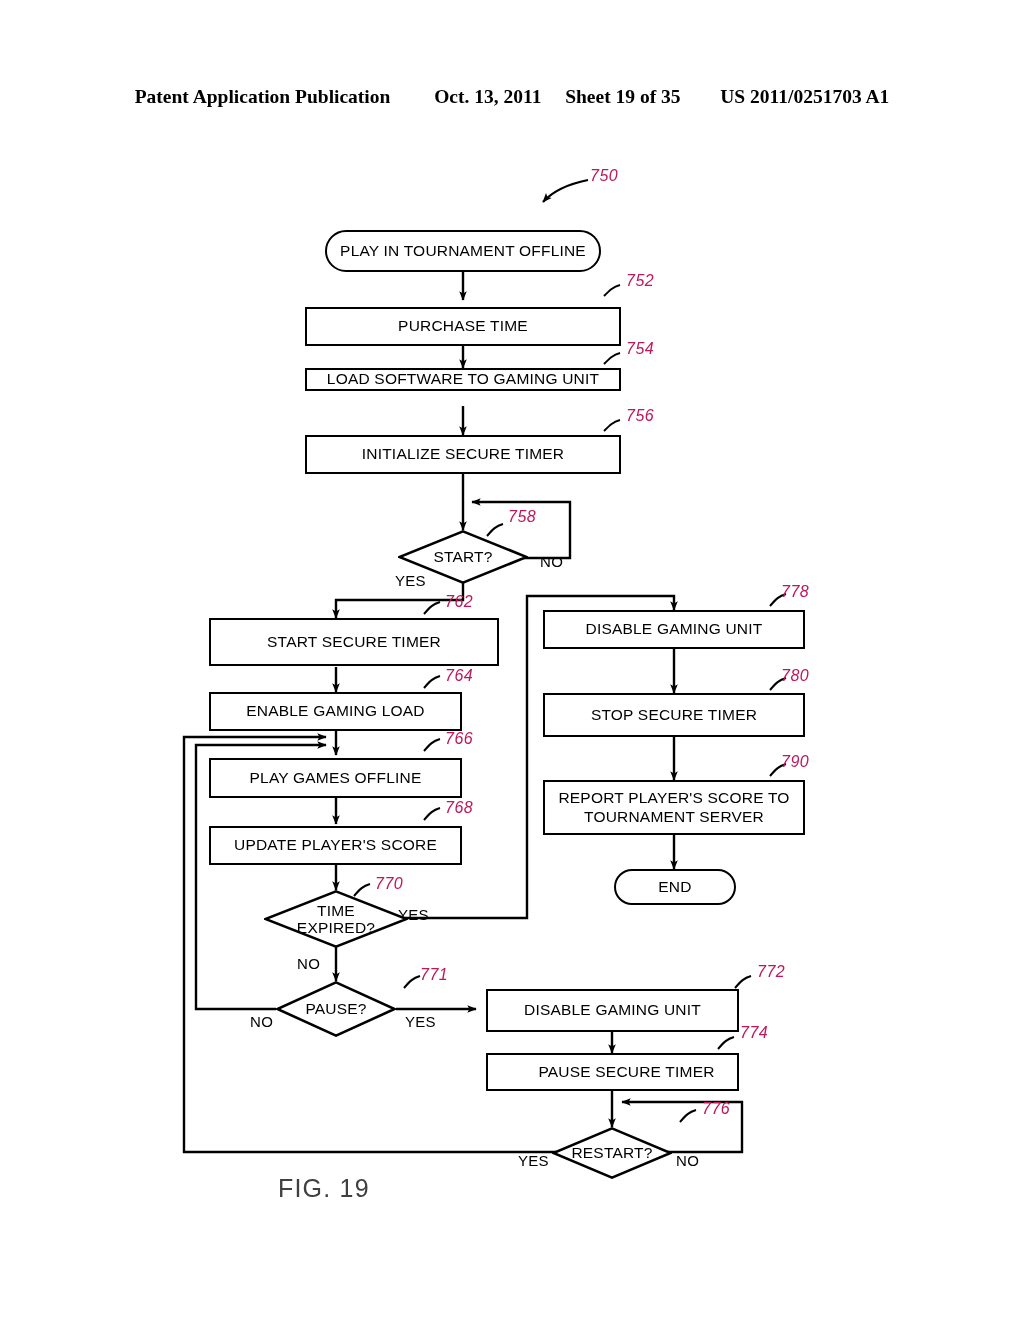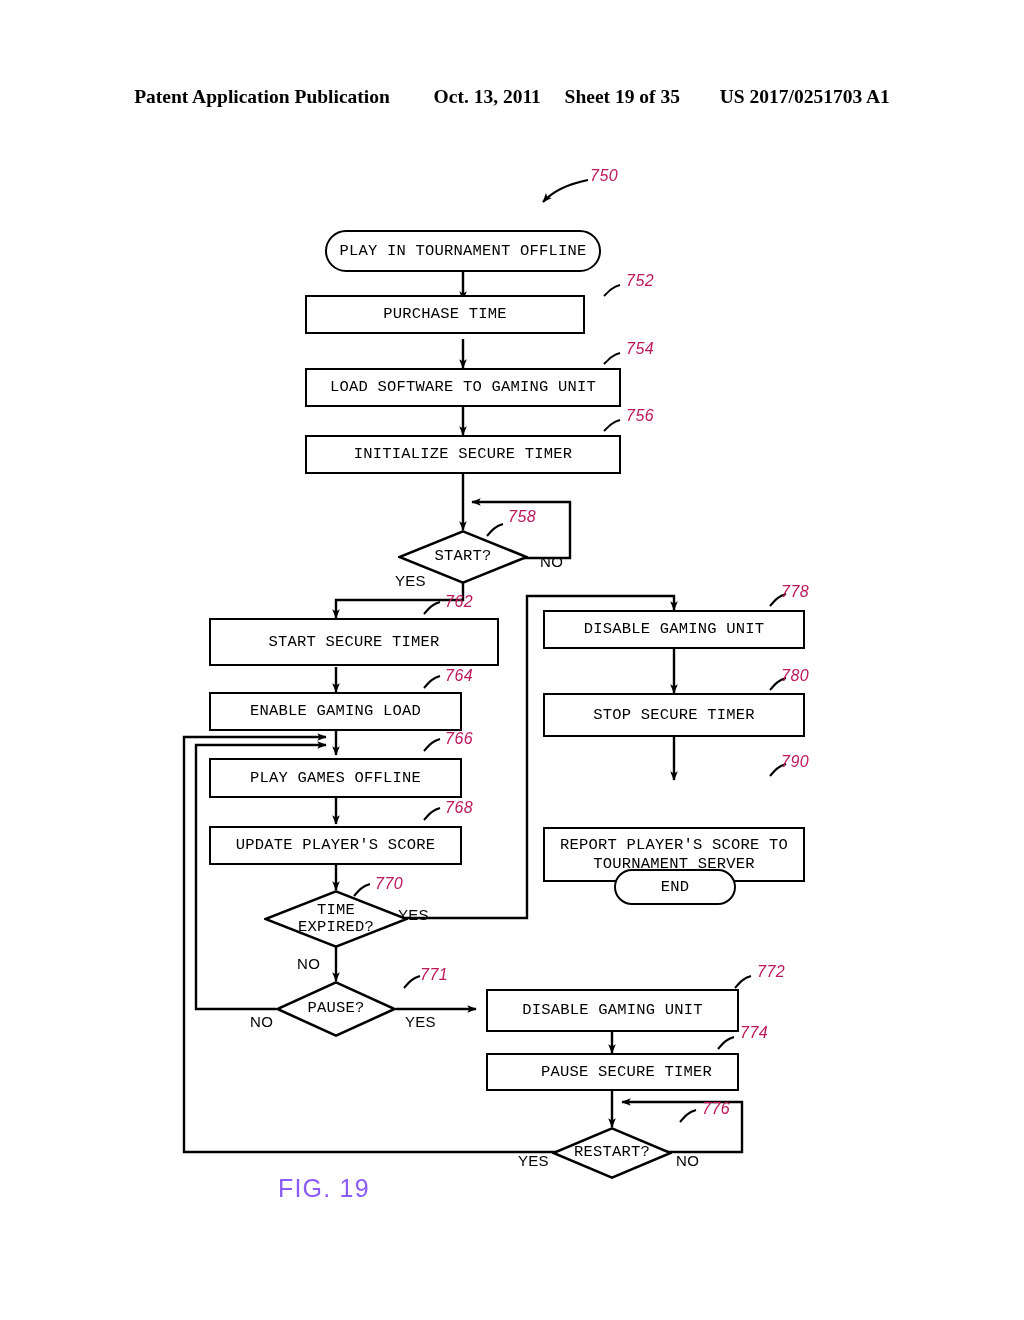--- a/index.html
+++ b/index.html
@@ -57,21 +57,20 @@
     box-sizing: border-box;
     display: flex;
     align-items: center;
     justify-content: center;
     text-align: center;
     line-height: 1.18;
     font-size: 15.5px;
     letter-spacing: 0.2px;
     color: #000;
     background: #fff;
-    font-family: Liberation Mono, monospace;
   }
   .process {
     border: 2.2px solid #000;
   }
   .terminal {
     border: 2.2px solid #000;
     border-radius: 999px;
   }
   .decision {
     background: transparent;
@@ -112,35 +111,35 @@
     white-space: nowrap;
   }
 
   
   #fig-caption {
     position: absolute;
     left: 278px;
     top: 1174px;
     font-size: 25px;
     letter-spacing: 1.2px;
-    color: #8b5cf6;
+    color: #404040;
     white-space: nowrap;
   }
 </style>
 </head>
 <body>
 
 <div id="pub-header">
   <span class="seg">Patent Application Publication</span>
   <span class="gap-lg"></span>
   <span class="seg">Oct. 13, 2011</span>
   <span class="gap-sm"></span>
   <span class="seg">Sheet 19 of 35</span>
   <span class="gap-md"></span>
-  <span class="seg">US 2017/0251703 A1</span>
+  <span class="seg">US 2011/0251703 A1</span>
 </div>
 
 <div id="figure">
 
   <svg id="wires" viewBox="0 0 1024 1320" xmlns="http://www.w3.org/2000/svg">
     <defs>
       <marker id="ah" markerWidth="11" markerHeight="11" refX="9.2" refY="4.2" orient="auto" markerUnits="userSpaceOnUse">
         <path d="M0.5,0.4 L10,4.2 L0.5,8 L2.6,4.2 Z" fill="#000"></path>
       </marker>
     </defs>
@@ -208,26 +207,26 @@
       <path d="M770,776 C776,769 779,766 786,764" stroke-width="2"></path>
     </g>
   </svg>
 
   <div class="ref" style="left:590px; top:167px;">750</div>
 
   <div class="node terminal" style="left:325px; top:230px; width:276px; height:42px;">
     <span>PLAY IN TOURNAMENT OFFLINE</span>
   </div>
 
-  <div class="node process" style="left:305px; top:295px; width:280px; height:39px;">
+  <div class="node process" style="left:305px; top:307px; width:316px; height:39px;">
     <span>PURCHASE TIME</span>
   </div>
   <div class="ref" style="left:626px; top:272px;">752</div>
 
-  <div class="node process" style="left:305px; top:368px; width:316px; height:39px;">
+  <div class="node process" style="left:305px; top:368px; width:316px; height:23px;">
     <span>LOAD SOFTWARE TO GAMING UNIT</span>
   </div>
   <div class="ref" style="left:626px; top:340px;">754</div>
 
   <div class="node process" style="left:305px; top:435px; width:316px; height:39px;">
     <span>INITIALIZE SECURE TIMER</span>
   </div>
   <div class="ref" style="left:626px; top:407px;">756</div>
 
   <div class="node decision" style="left:398px; top:530px; width:130px; height:54px;">
@@ -306,21 +305,21 @@
   <div class="node process" style="left:543px; top:610px; width:262px; height:39px;">
     <span>DISABLE GAMING UNIT</span>
   </div>
   <div class="ref" style="left:781px; top:583px;">778</div>
 
   <div class="node process" style="left:543px; top:693px; width:262px; height:44px;">
     <span>STOP SECURE TIMER</span>
   </div>
   <div class="ref" style="left:781px; top:667px;">780</div>
 
-  <div class="node process" style="left:543px; top:780px; width:262px; height:55px;margin-top:47px;">
+  <div class="node process" style="left:543px; top:780px; width:262px; height:55px;">
     <span>
       <span>REPORT PLAYER'S SCORE TO</span><br>
       <span>TOURNAMENT SERVER</span>
     </span>
   </div>
   <div class="ref" style="left:781px; top:753px;">790</div>
 
   <div class="node terminal" style="left:614px; top:869px; width:122px; height:36px;">
     <span>END</span>
   </div>

